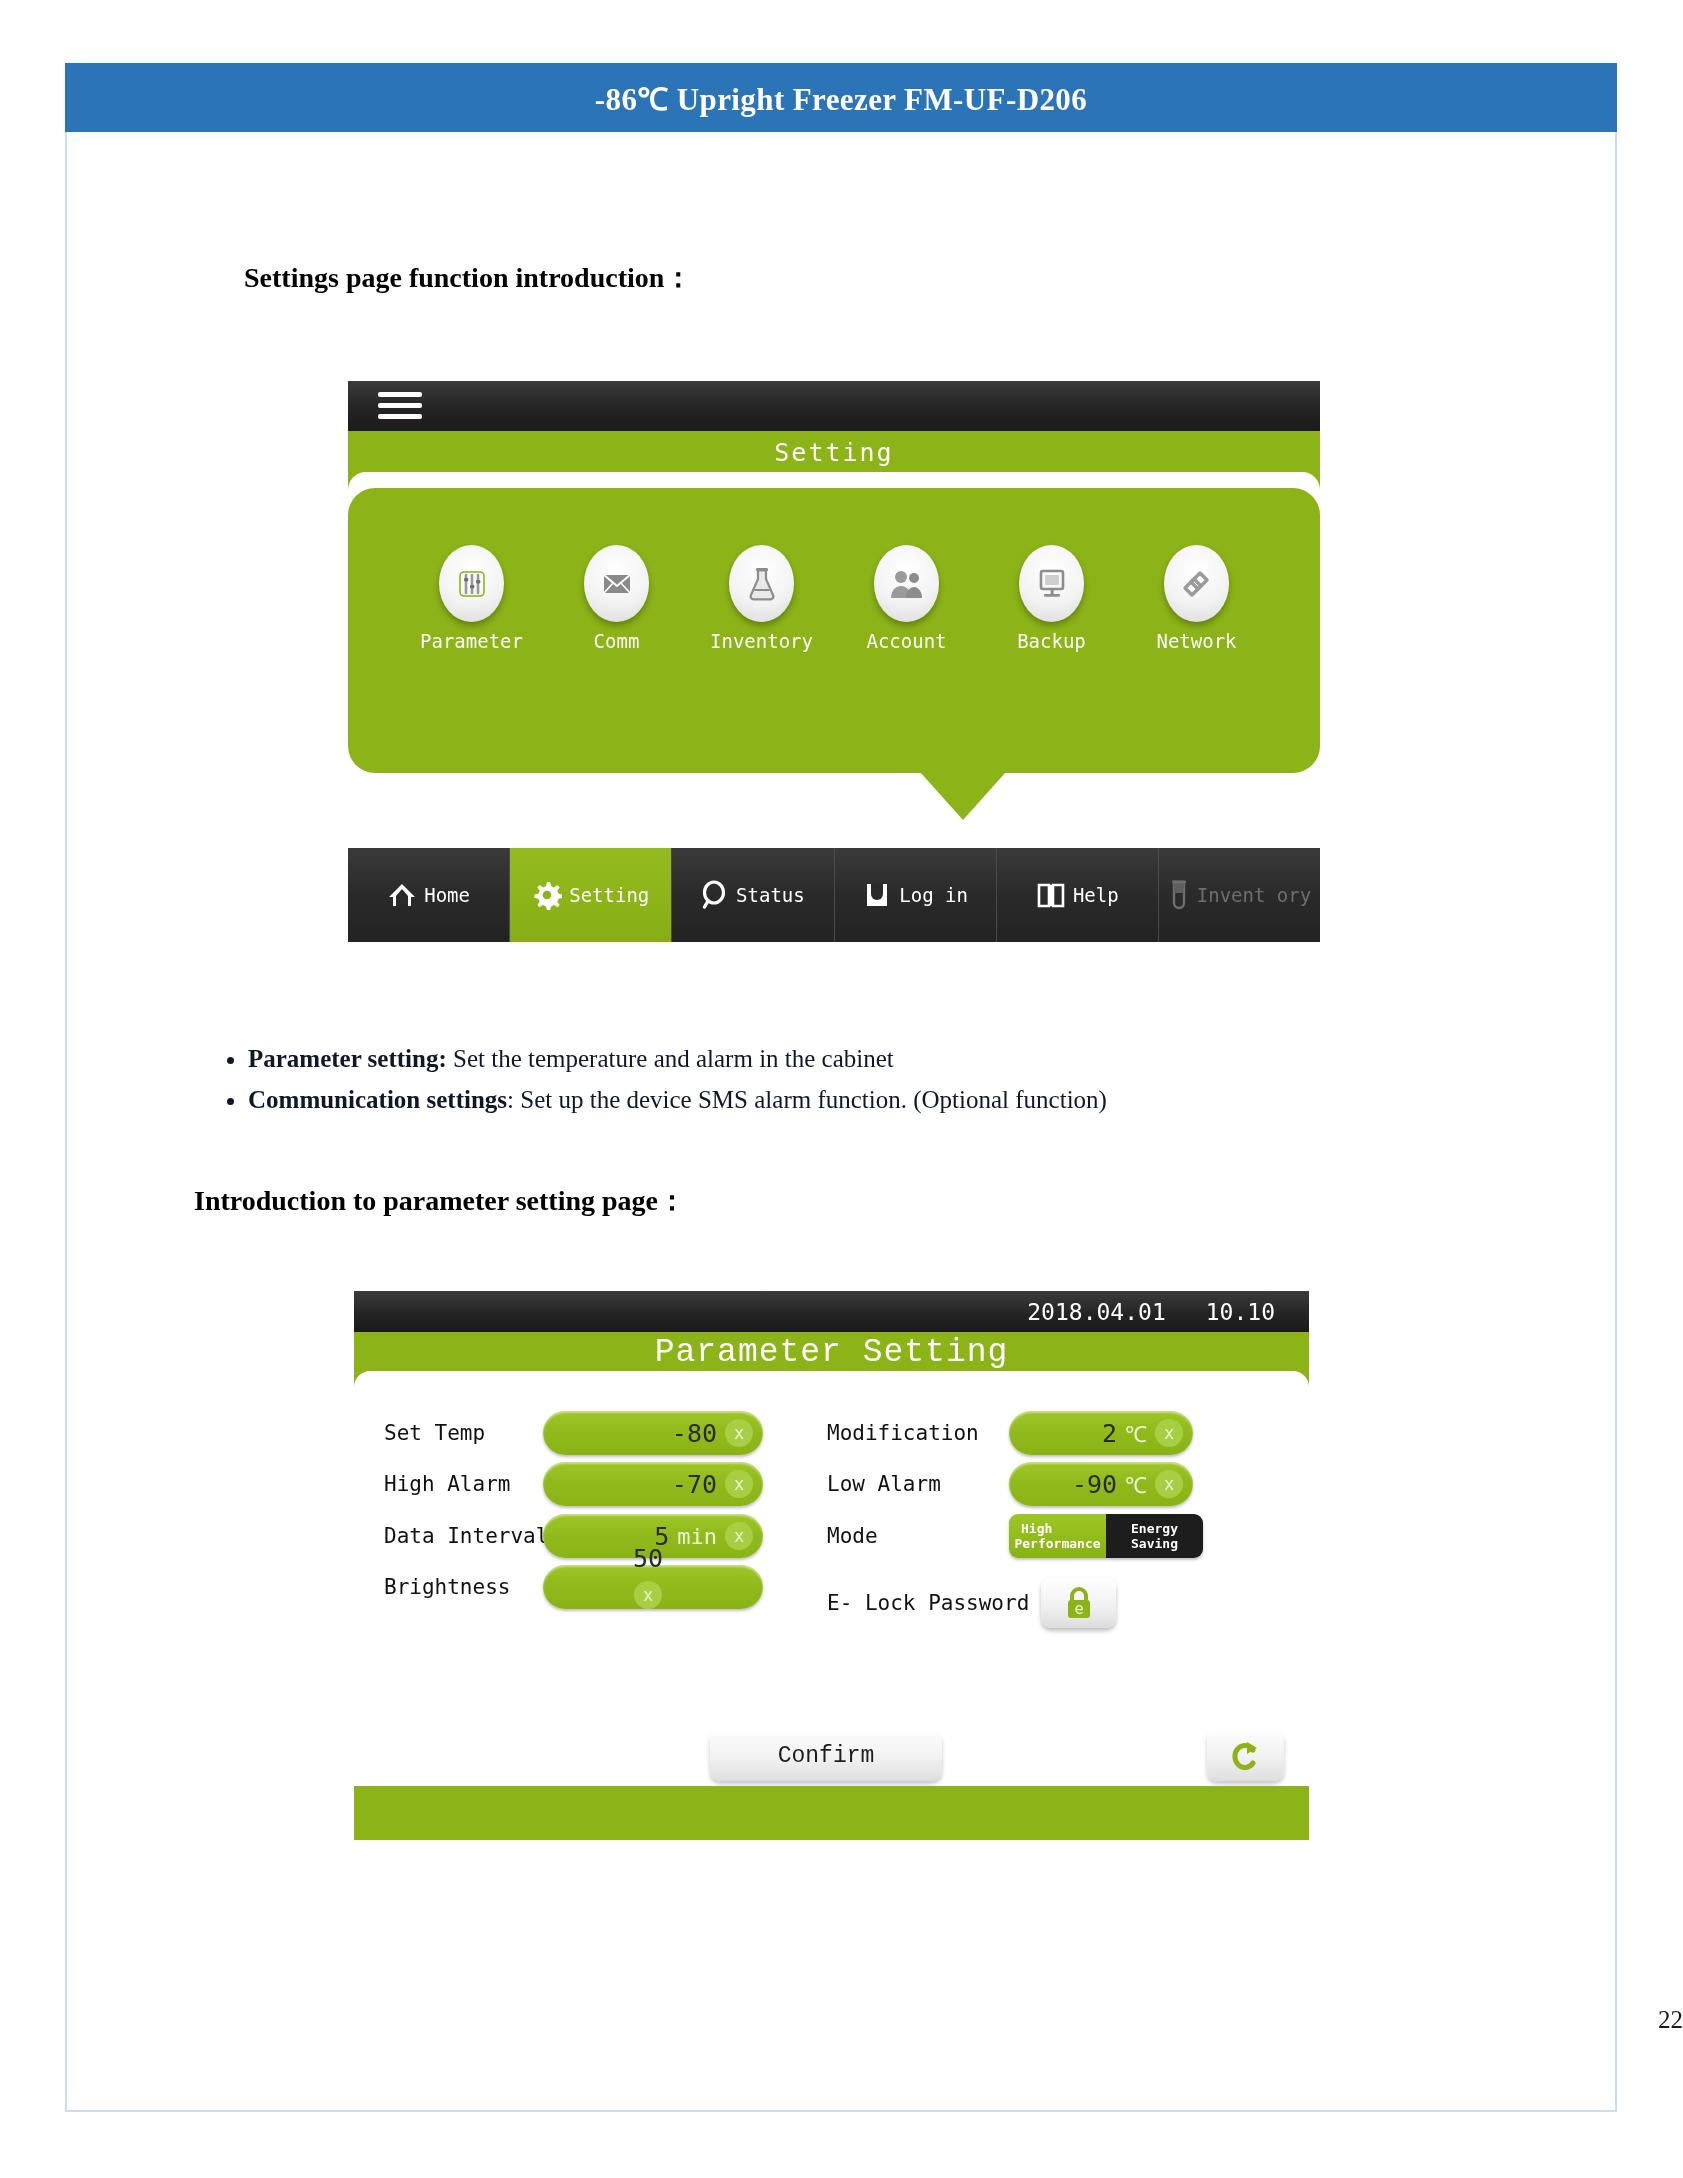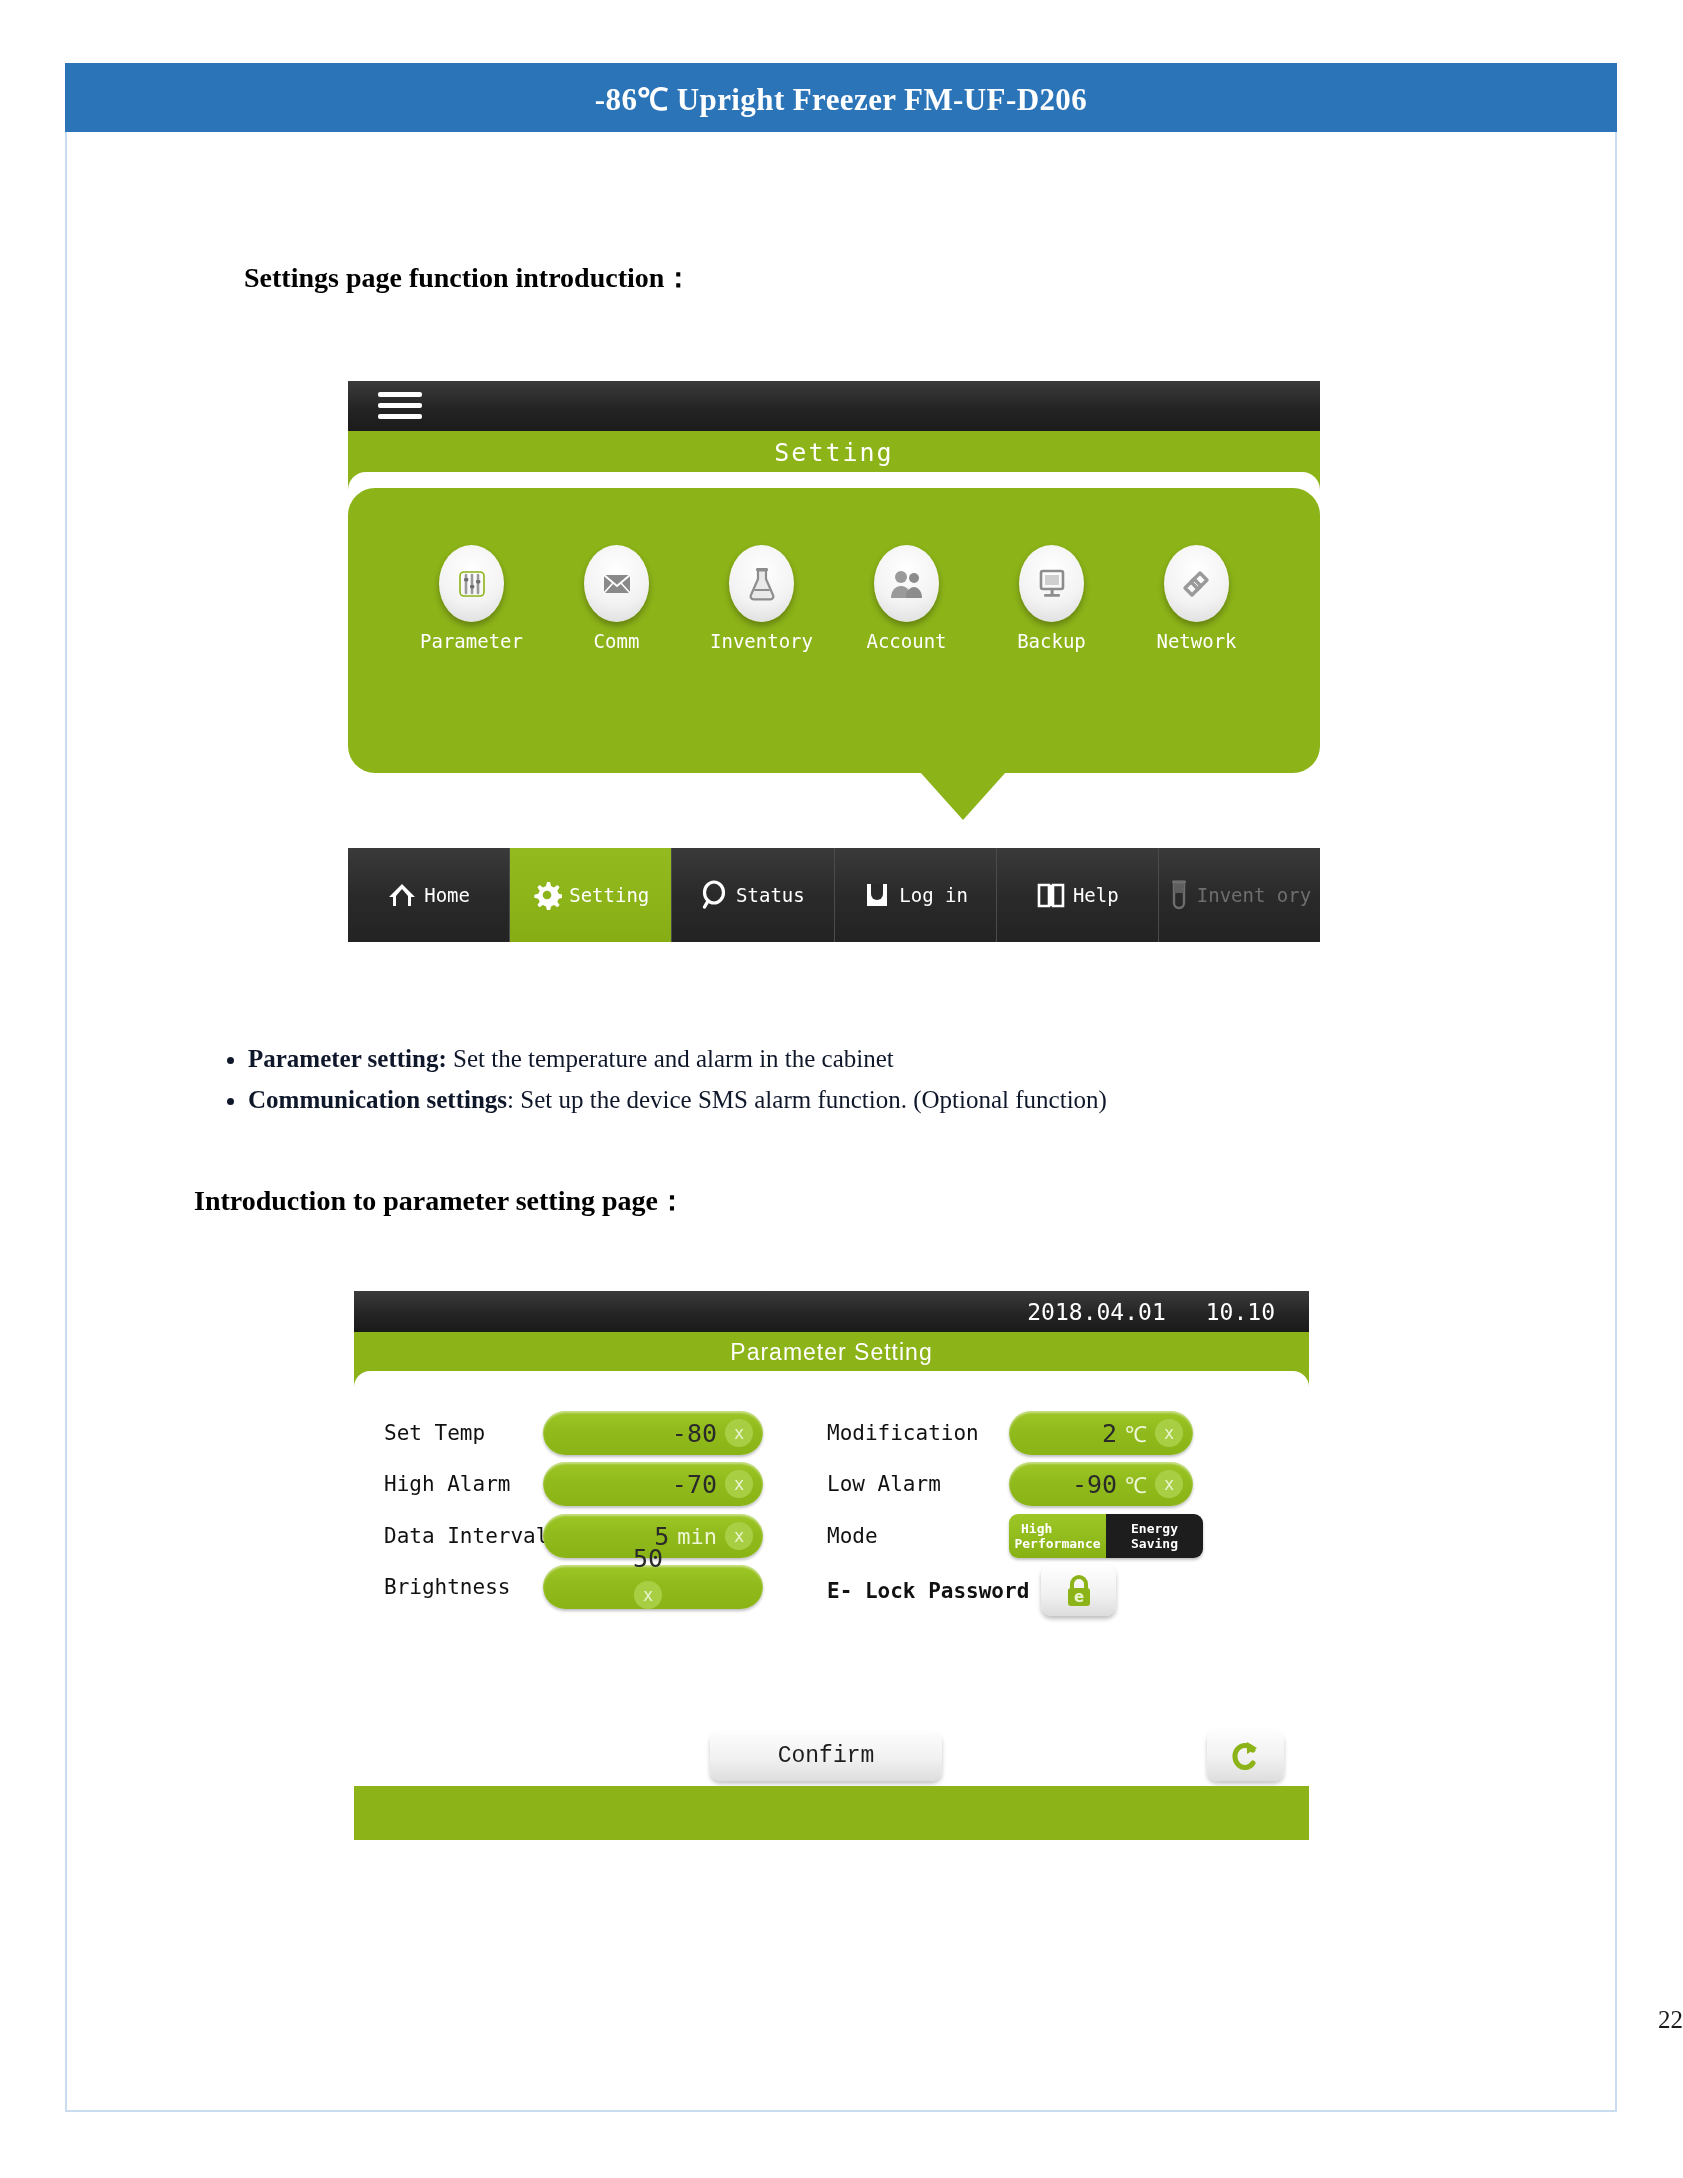--- a/index.html
+++ b/index.html
@@ -167,22 +167,22 @@
   }
   .m2-topbar span {
     color: #fff; font-size: 23px;
     font-family: "DejaVu Sans Mono", monospace;
   }
   .m2-titlebar {
     position: absolute; left: 0; top: 41px; width: 955px; height: 40px;
     background: #8cb318; display: flex; align-items: center; justify-content: center;
   }
   .m2-titlebar span {
-    color: #fff; font-size: 23px; letter-spacing: 1px;
-    font-family: Liberation Sans, sans-serif;
+    color: #fff; font-size: 33px; letter-spacing: 1px;
+    font-family: Liberation Mono, monospace;
   }
   .m2-curve {
     position: absolute; left: 0; top: 80px; width: 955px; height: 18px;
     background: #8cb318;
   }
   .m2-curve:after {
     content: ""; position: absolute; inset: 0; background: #fff;
     border-top-left-radius: 16px; border-top-right-radius: 16px;
   }
   .m2-body {
@@ -509,21 +509,21 @@
           <span>High</span>
           <span>Performance</span>
         </div>
         <div class="off">
           <span>Energy</span>
           <span>Saving</span>
         </div>
       </div>
     </div>
 
-    <div class="prow" style="left:473px; top:176px;font-weight:bold;">
+    <div class="prow" style="left:473px; top:188px;">
       <div class="plabel" style="width:214px;">E- Lock Password</div>
       <div class="lockbtn">
         <svg width="34" height="38" viewBox="0 0 34 38">
           <path d="M10 16 v-4 a7 7 0 0 1 14 0 v4" fill="none" stroke="#8cb318" stroke-width="4"></path>
           <rect x="6" y="16" width="22" height="18" rx="3" fill="#8cb318"></rect>
           <text x="17" y="30" font-family="DejaVu Sans, sans-serif" font-size="15" fill="#e9f3cf" text-anchor="middle">e</text>
         </svg>
       </div>
     </div>
 

